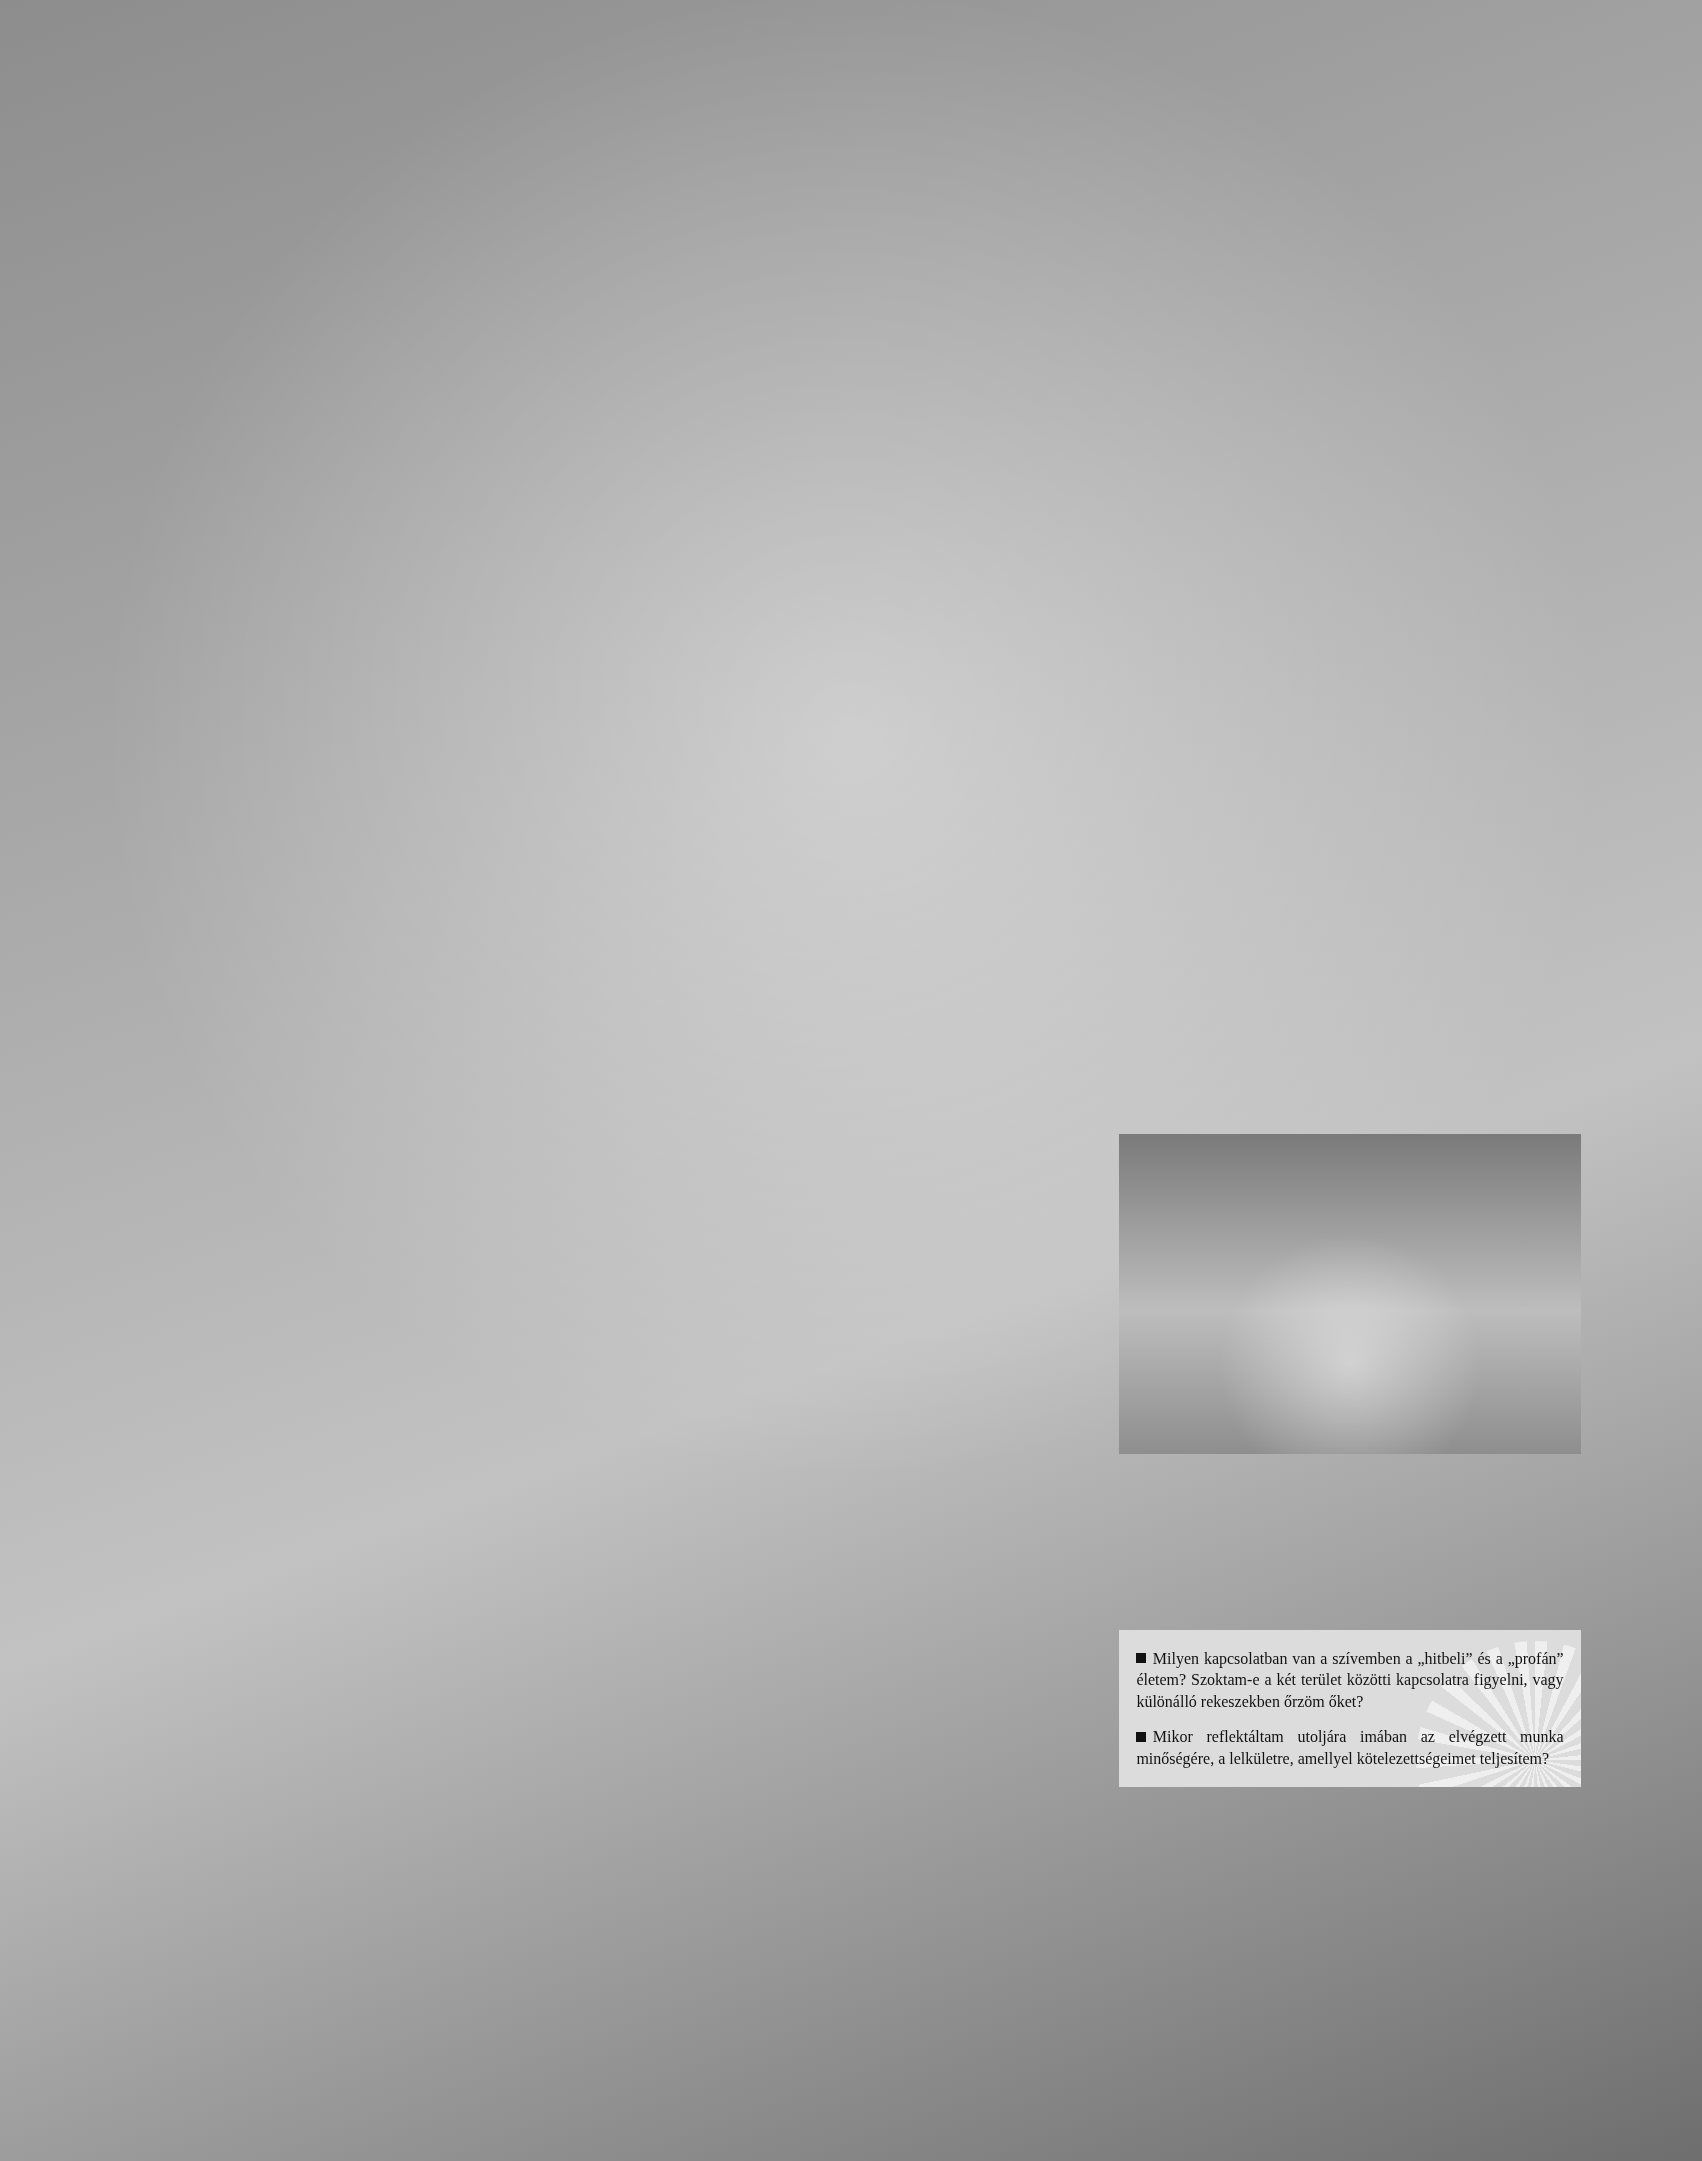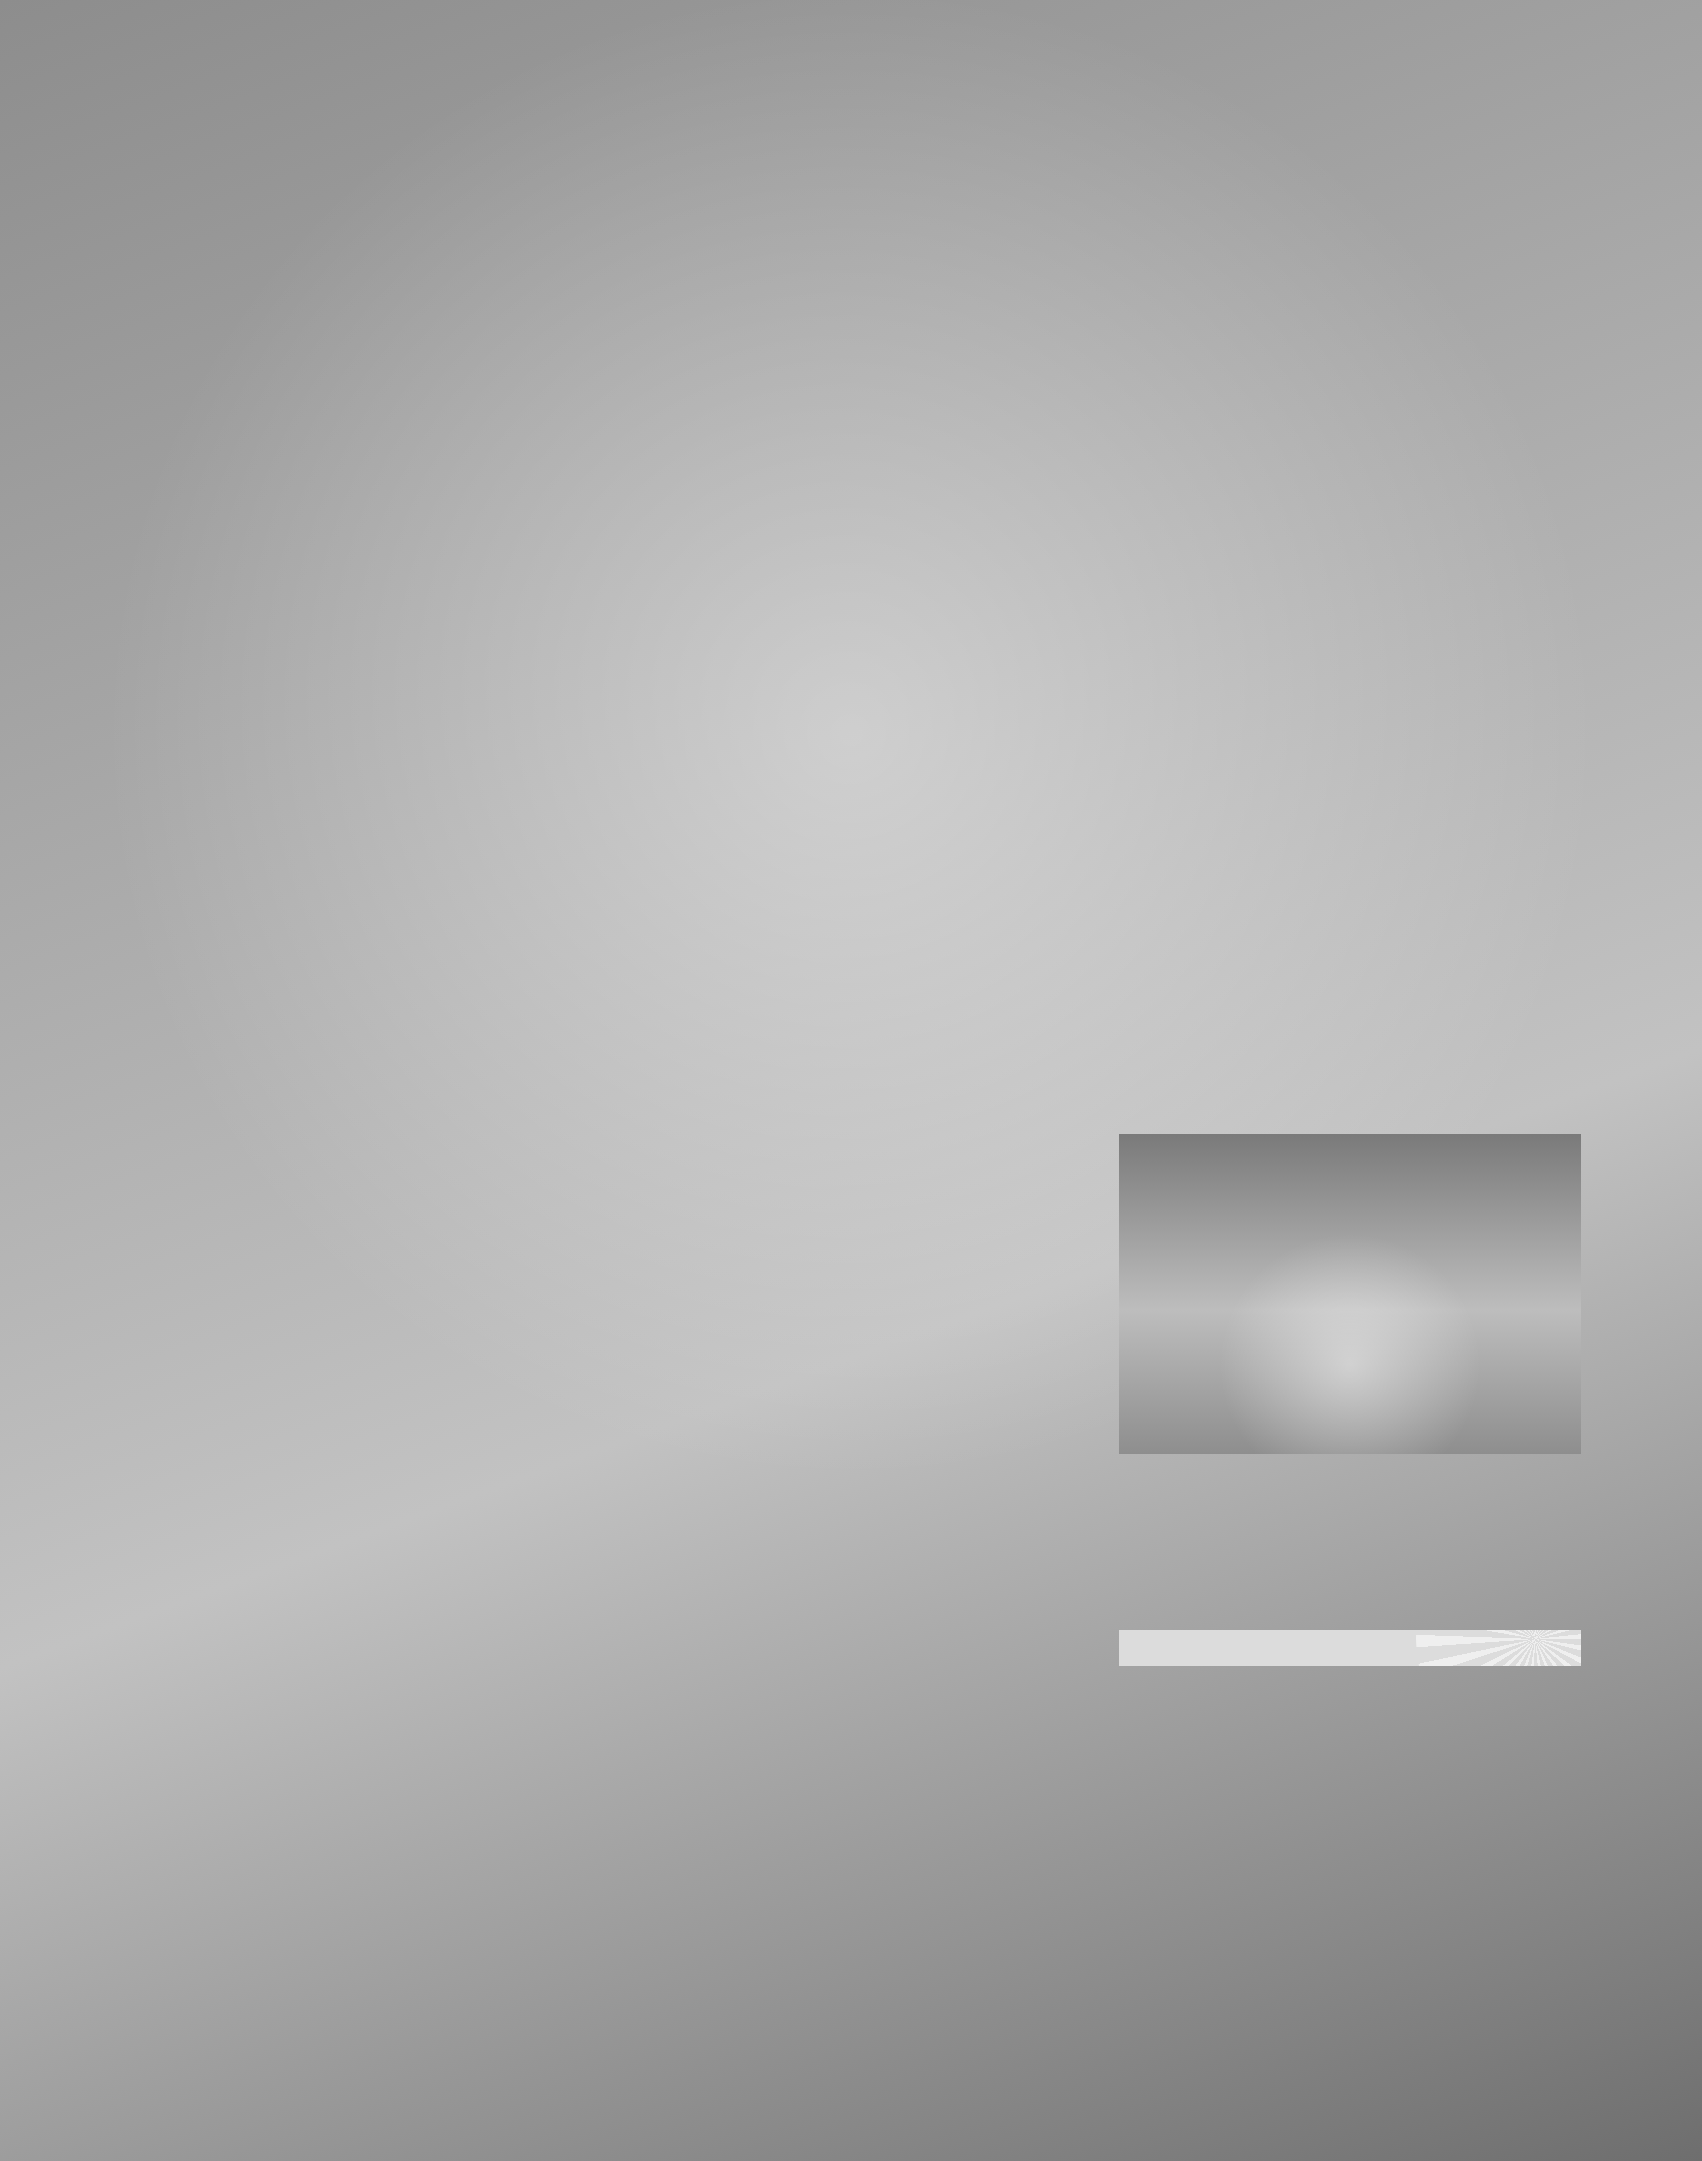--- a/index.html
+++ b/index.html
@@ -354,18 +354,20 @@
         <div class="photo-grain"></div>
       </div>
       <div class="caption">Genesee trappista apátság</div>
 
       <p class="body noindent">hogy imánk táplálja a munkavégzésünket, munkánk pedig megmutatja, mi mindent kell az Úr elé vinnünk.</p>
       <p class="body">A két axióma lényegében ugyanazt fejezi ki, ha másmás szavakat is használ.</p>
       <p class="body">Valóban hazaérkeztem, amikor néhány órára látogatást tettem a lelkiségemnél...</p>
 
       <div class="question-box">
         <div class="sunburst"></div>
+        <p class="sq">Milyen kapcsolatban van a szívemben a „hitbeli” és a „profán” életem? Szoktam-e a két terület közötti kapcsolatra figyelni, vagy különálló rekeszekben őrzöm őket?</p>
+        <p class="sq">Mikor reflektáltam utoljára imában az elvégzett munka minőségére, a lelkületre, amellyel kötelezettségeimet teljesítem?</p>
       </div>
     </div>
   </div>
 
 </div>
 
 
 </body></html>

